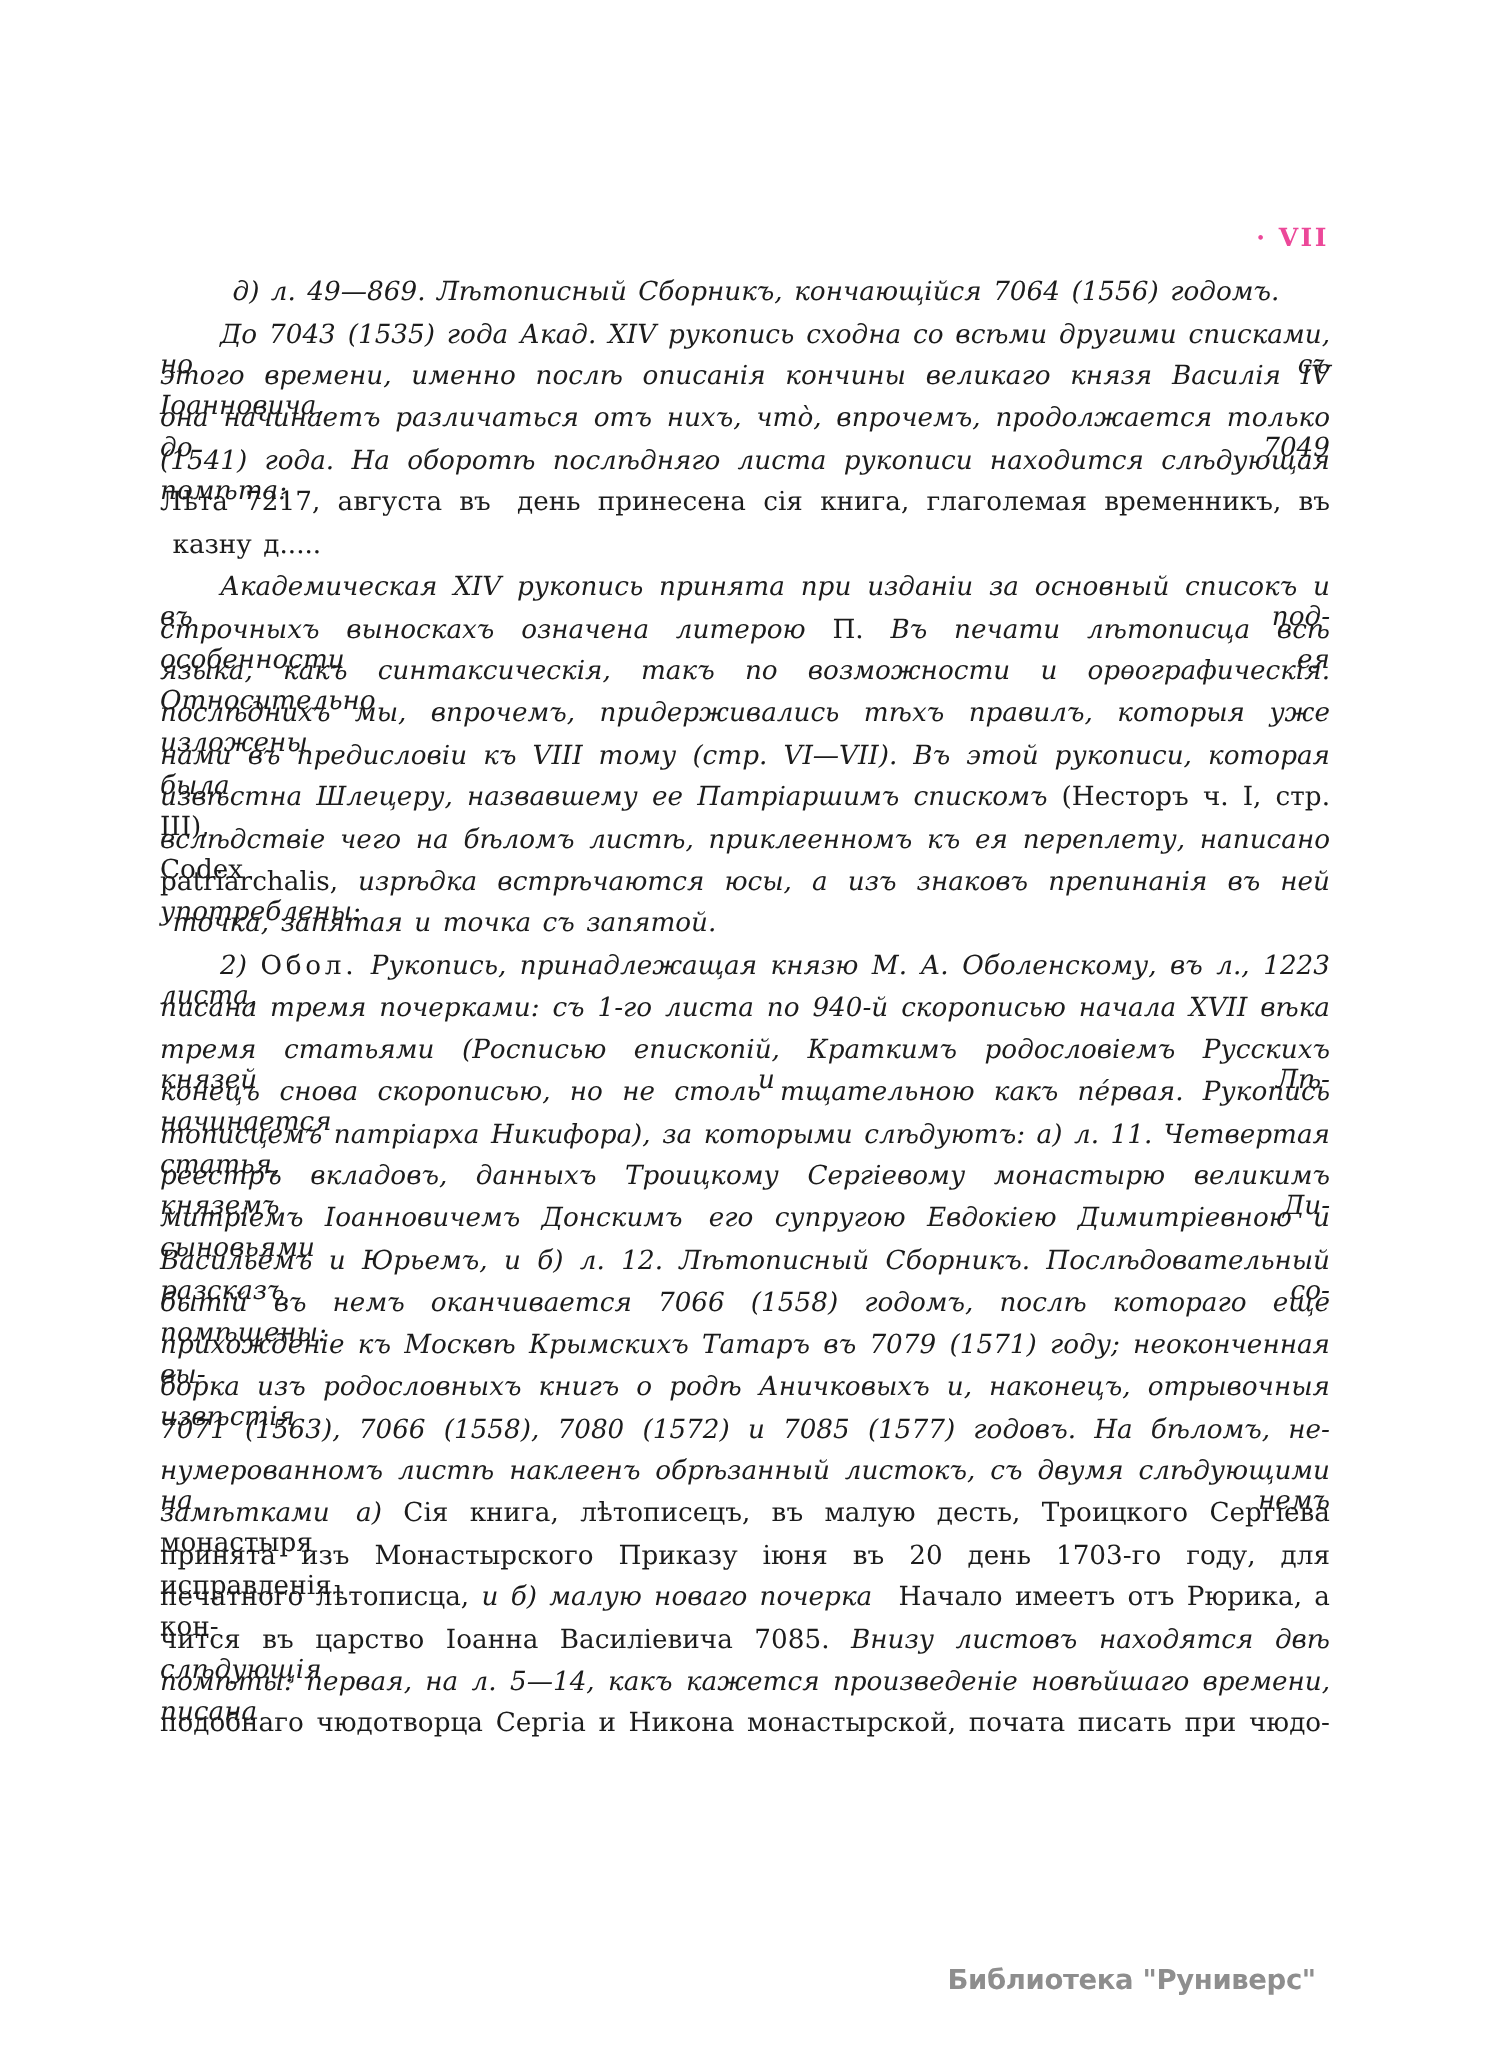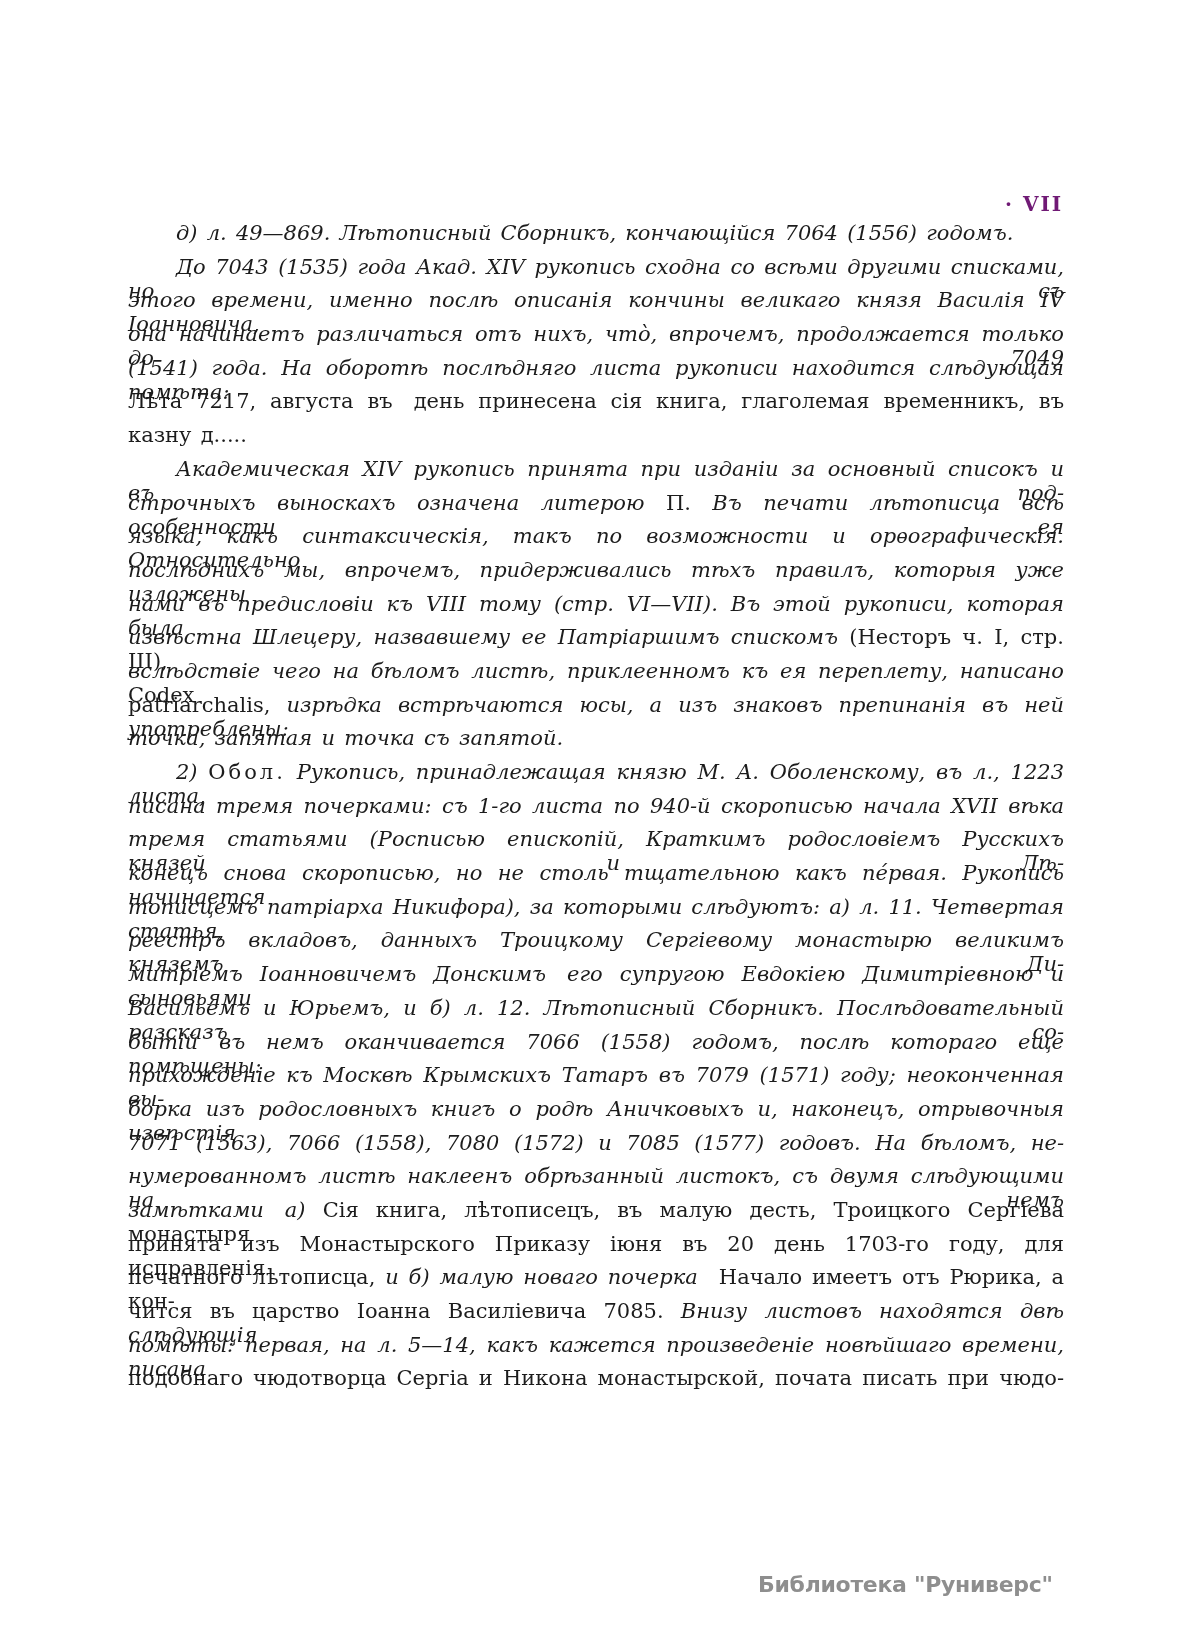--- a/index.html
+++ b/index.html
@@ -8,44 +8,44 @@
     width: 1200px;
     height: 1645px;
     background: #ffffff;
     overflow: hidden;
     font-family: "DejaVu Serif", "Liberation Serif", serif;
     color: #1c1c1c;
   }
   .page-number {
     position: absolute;
     left: 1005px;
-    top: 192px;
+    top: 178px;
     font-size: 20px;
     font-weight: bold;
     letter-spacing: 2px;
-    color: #701a75;
+    color: #ec4899;
     font-family: "DejaVu Serif", serif;
   }
   .text-block {
     position: absolute;
     left: 128px;
     top: 221px;
     width: 936px;
     font-size: 21px;
     word-spacing: 2.5px;
   }
   .line {
     height: 33.7px;
     text-align: justify;
     text-align-last: justify;
     white-space: normal;
     overflow: visible;
   }
   .line.first { text-indent: 48px; }
-  .line.end { text-align-last: left; }
+  .line.end { text-align-last: left; margin-left: 10px; }
   .seg-i { font-style: italic; }
   .seg-r { font-style: normal; }
   .seg-sp { font-style: normal; letter-spacing: 3px; margin-top: 32px; }
   .watermark {
     position: absolute;
     left: 758px;
     top: 1572px;
     font-family: "DejaVu Sans", "Liberation Sans", sans-serif;
     font-weight: bold;
     font-size: 22px;

